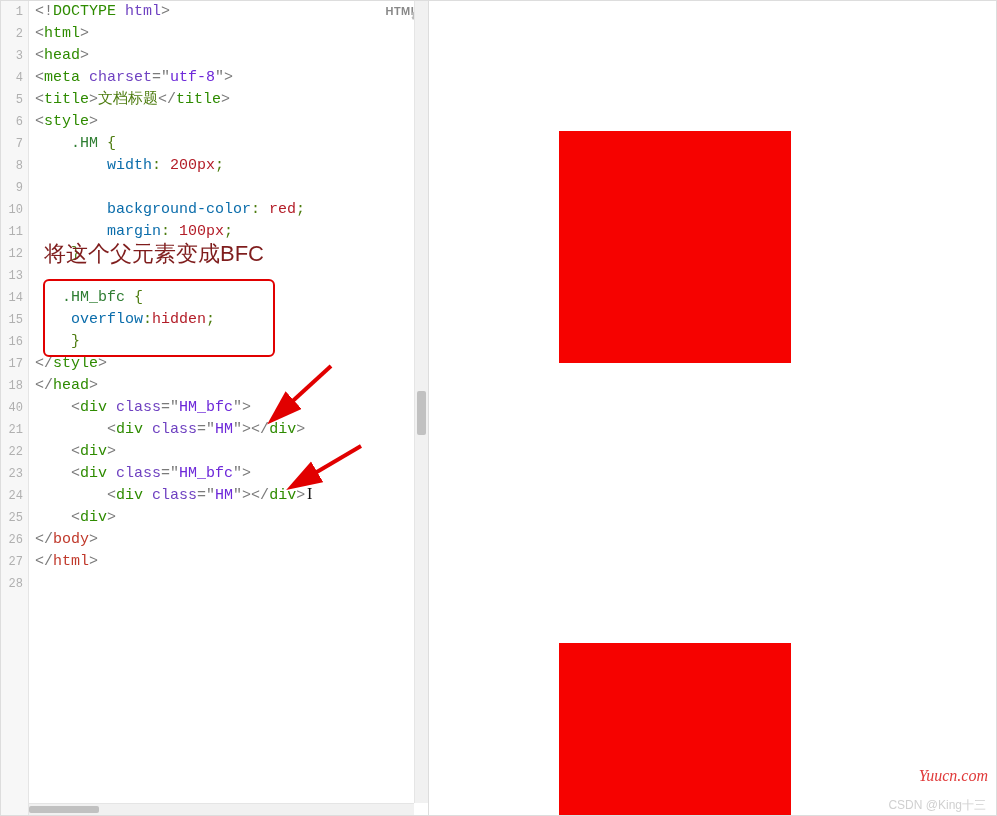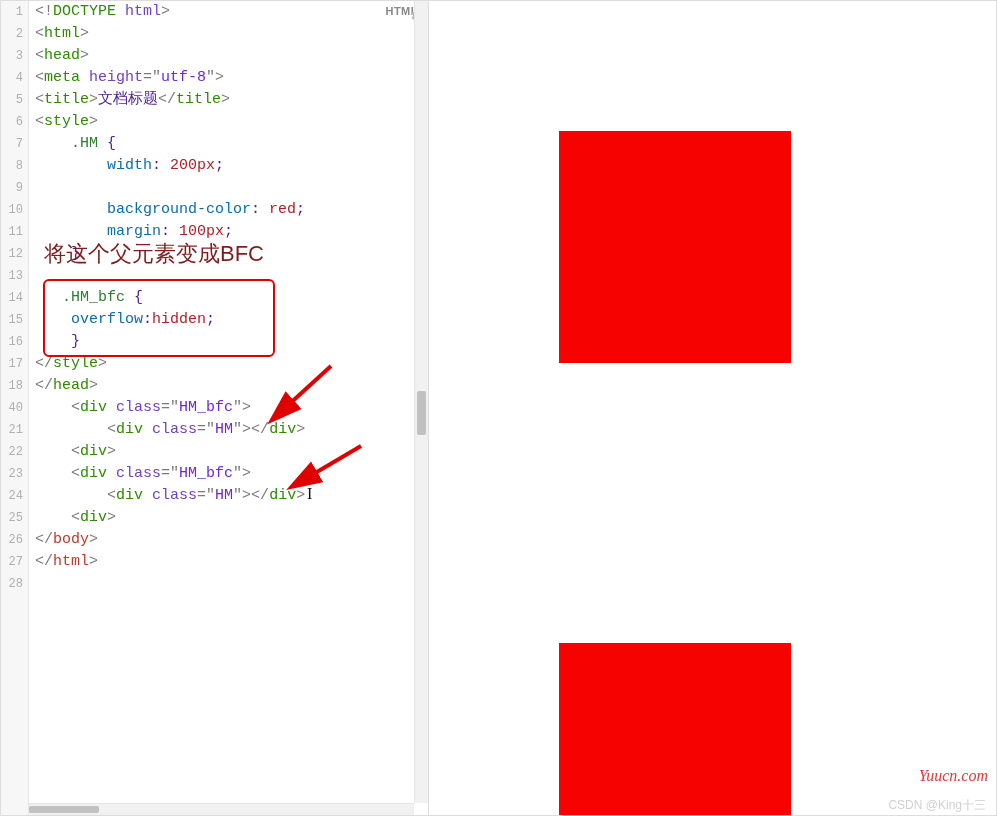--- a/index.html
+++ b/index.html
@@ -8,21 +8,21 @@
   .left { position: relative; width: 428px; flex: 0 0 428px; border-right: 1px solid #ddd; background: #fff; }
   .gutter { position: absolute; left: 0; top: 0; bottom: 0; width: 28px; background: #f7f7f7; border-right: 1px solid #e5e5e5; }
   .code { position: relative; margin-left: 0; font-size: 14px; line-height: 22px; }
   .row { display: flex; height: 22px; align-items: flex-start; white-space: pre; }
   .ln { width: 28px; text-align: right; padding-right: 6px; color: #b0b0b0; font-size: 12px; line-height: 22px; flex: 0 0 28px; user-select: none; }
   .c { padding-left: 6px; font-size: 15px; }
   .t-punc { color: #7a7a7a; }
   .t-tag  { color: #2e8b00; }
   .t-attr { color: #6f42c1; }
   .t-val  { color: #6d28d9; }
-  .t-text { color: #4c1d95; }
+  .t-text { color: #4d7c0f; }
   .t-prop { color: #0b6dab; }
   .t-num  { color: #b31d28; }
   .t-kw   { color: #b31d28; }
   .t-sel  { color: #2e7d32; }
   .t-close{ color: #c0392b; }
   .label { position: absolute; top: 4px; right: 10px; font-family: Arial, sans-serif; font-size: 11px; font-weight: bold; color: #888; letter-spacing: 0.5px; }
   .gear { position: absolute; top: 4px; right: -6px; }
   .gear svg path { fill: #bbb; }
   .annotation-text { position: absolute; left: 43px; top: 238px; font-family: "Microsoft YaHei", Arial, sans-serif; font-size: 22px; color: #7f1d1d; font-weight: 500; }
   .redbox { position: absolute; left: 42px; top: 278px; width: 232px; height: 78px; border: 2px solid #e10000; border-radius: 6px; }
@@ -53,21 +53,21 @@
         <svg width="14" height="14" viewBox="0 0 24 24">
             <path d="M19.14,12.94a7,7,0,0,0,.05-.94,7,7,0,0,0-.05-.94l2.03-1.58a.5.5,0,0,0,.12-.64l-1.92-3.32a.5.5,0,0,0-.6-.22l-2.39,1a7,7,0,0,0-1.62-.94l-.36-2.54A.5.5,0,0,0,13.9,2h-3.8a.5.5,0,0,0-.49.42L9.25,4.96a7,7,0,0,0-1.62.94l-2.39-1a.5.5,0,0,0-.6.22L2.72,8.44a.5.5,0,0,0,.12.64l2.03,1.58a7,7,0,0,0-.05.94,7,7,0,0,0,.05.94L2.84,14.12a.5.5,0,0,0-.12.64l1.92,3.32a.5.5,0,0,0,.6.22l2.39-1a7,7,0,0,0,1.62.94l.36,2.54a.5.5,0,0,0,.49.42h3.8a.5.5,0,0,0,.49-.42l.36-2.54a7,7,0,0,0,1.62-.94l2.39,1a.5.5,0,0,0,.6-.22l1.92-3.32a.5.5,0,0,0-.12-.64ZM12,15.5A3.5,3.5,0,1,1,15.5,12,3.5,3.5,0,0,1,12,15.5Z"></path>
           </svg>
       </span>
     </div>
 
     <div class="code" id="code">
         <div class="row"><div class="ln">1</div><div class="c"><span class="t-punc">&lt;!</span><span class="t-tag">DOCTYPE</span><span class="t-text"> </span><span class="t-attr">html</span><span class="t-punc">&gt;</span></div></div>
         <div class="row"><div class="ln">2</div><div class="c"><span class="t-punc">&lt;</span><span class="t-tag">html</span><span class="t-punc">&gt;</span></div></div>
         <div class="row"><div class="ln">3</div><div class="c"><span class="t-punc">&lt;</span><span class="t-tag">head</span><span class="t-punc">&gt;</span></div></div>
-        <div class="row"><div class="ln">4</div><div class="c"><span class="t-punc">&lt;</span><span class="t-tag">meta</span><span class="t-text"> </span><span class="t-attr">height</span><span class="t-punc">="</span><span class="t-val">utf-8</span><span class="t-punc">"&gt;</span></div></div>
+        <div class="row"><div class="ln">4</div><div class="c"><span class="t-punc">&lt;</span><span class="t-tag">meta</span><span class="t-text"> </span><span class="t-attr">charset</span><span class="t-punc">="</span><span class="t-val">utf-8</span><span class="t-punc">"&gt;</span></div></div>
         <div class="row"><div class="ln">5</div><div class="c"><span class="t-punc">&lt;</span><span class="t-tag">title</span><span class="t-punc">&gt;</span><span class="t-text">文档标题</span><span class="t-punc">&lt;/</span><span class="t-tag">title</span><span class="t-punc">&gt;</span></div></div>
         <div class="row"><div class="ln">6</div><div class="c"><span class="t-punc">&lt;</span><span class="t-tag">style</span><span class="t-punc">&gt;</span></div></div>
         <div class="row"><div class="ln">7</div><div class="c"><span class="t-text">    </span><span class="t-sel">.HM</span><span class="t-text"> {</span></div></div>
         <div class="row"><div class="ln">8</div><div class="c"><span class="t-text">        </span><span class="t-prop">width</span><span class="t-text">: </span><span class="t-num">200px</span><span class="t-text">;</span></div></div>
         <div class="row"><div class="ln">9</div></div>
         <div class="row"><div class="ln">10</div><div class="c"><span class="t-text">        </span><span class="t-prop">background-color</span><span class="t-text">: </span><span class="t-kw">red</span><span class="t-text">;</span></div></div>
         <div class="row"><div class="ln">11</div><div class="c"><span class="t-text">        </span><span class="t-prop">margin</span><span class="t-text">: </span><span class="t-num">100px</span><span class="t-text">;</span></div></div>
         <div class="row"><div class="ln">12</div><div class="c"><span class="t-text">    }</span></div></div>
         <div class="row"><div class="ln">13</div><div class="c"><span class="t-text"></span></div></div>
         <div class="row"><div class="ln">14</div><div class="c"><span class="t-text">   </span><span class="t-sel">.HM_bfc</span><span class="t-text"> {</span></div></div>

